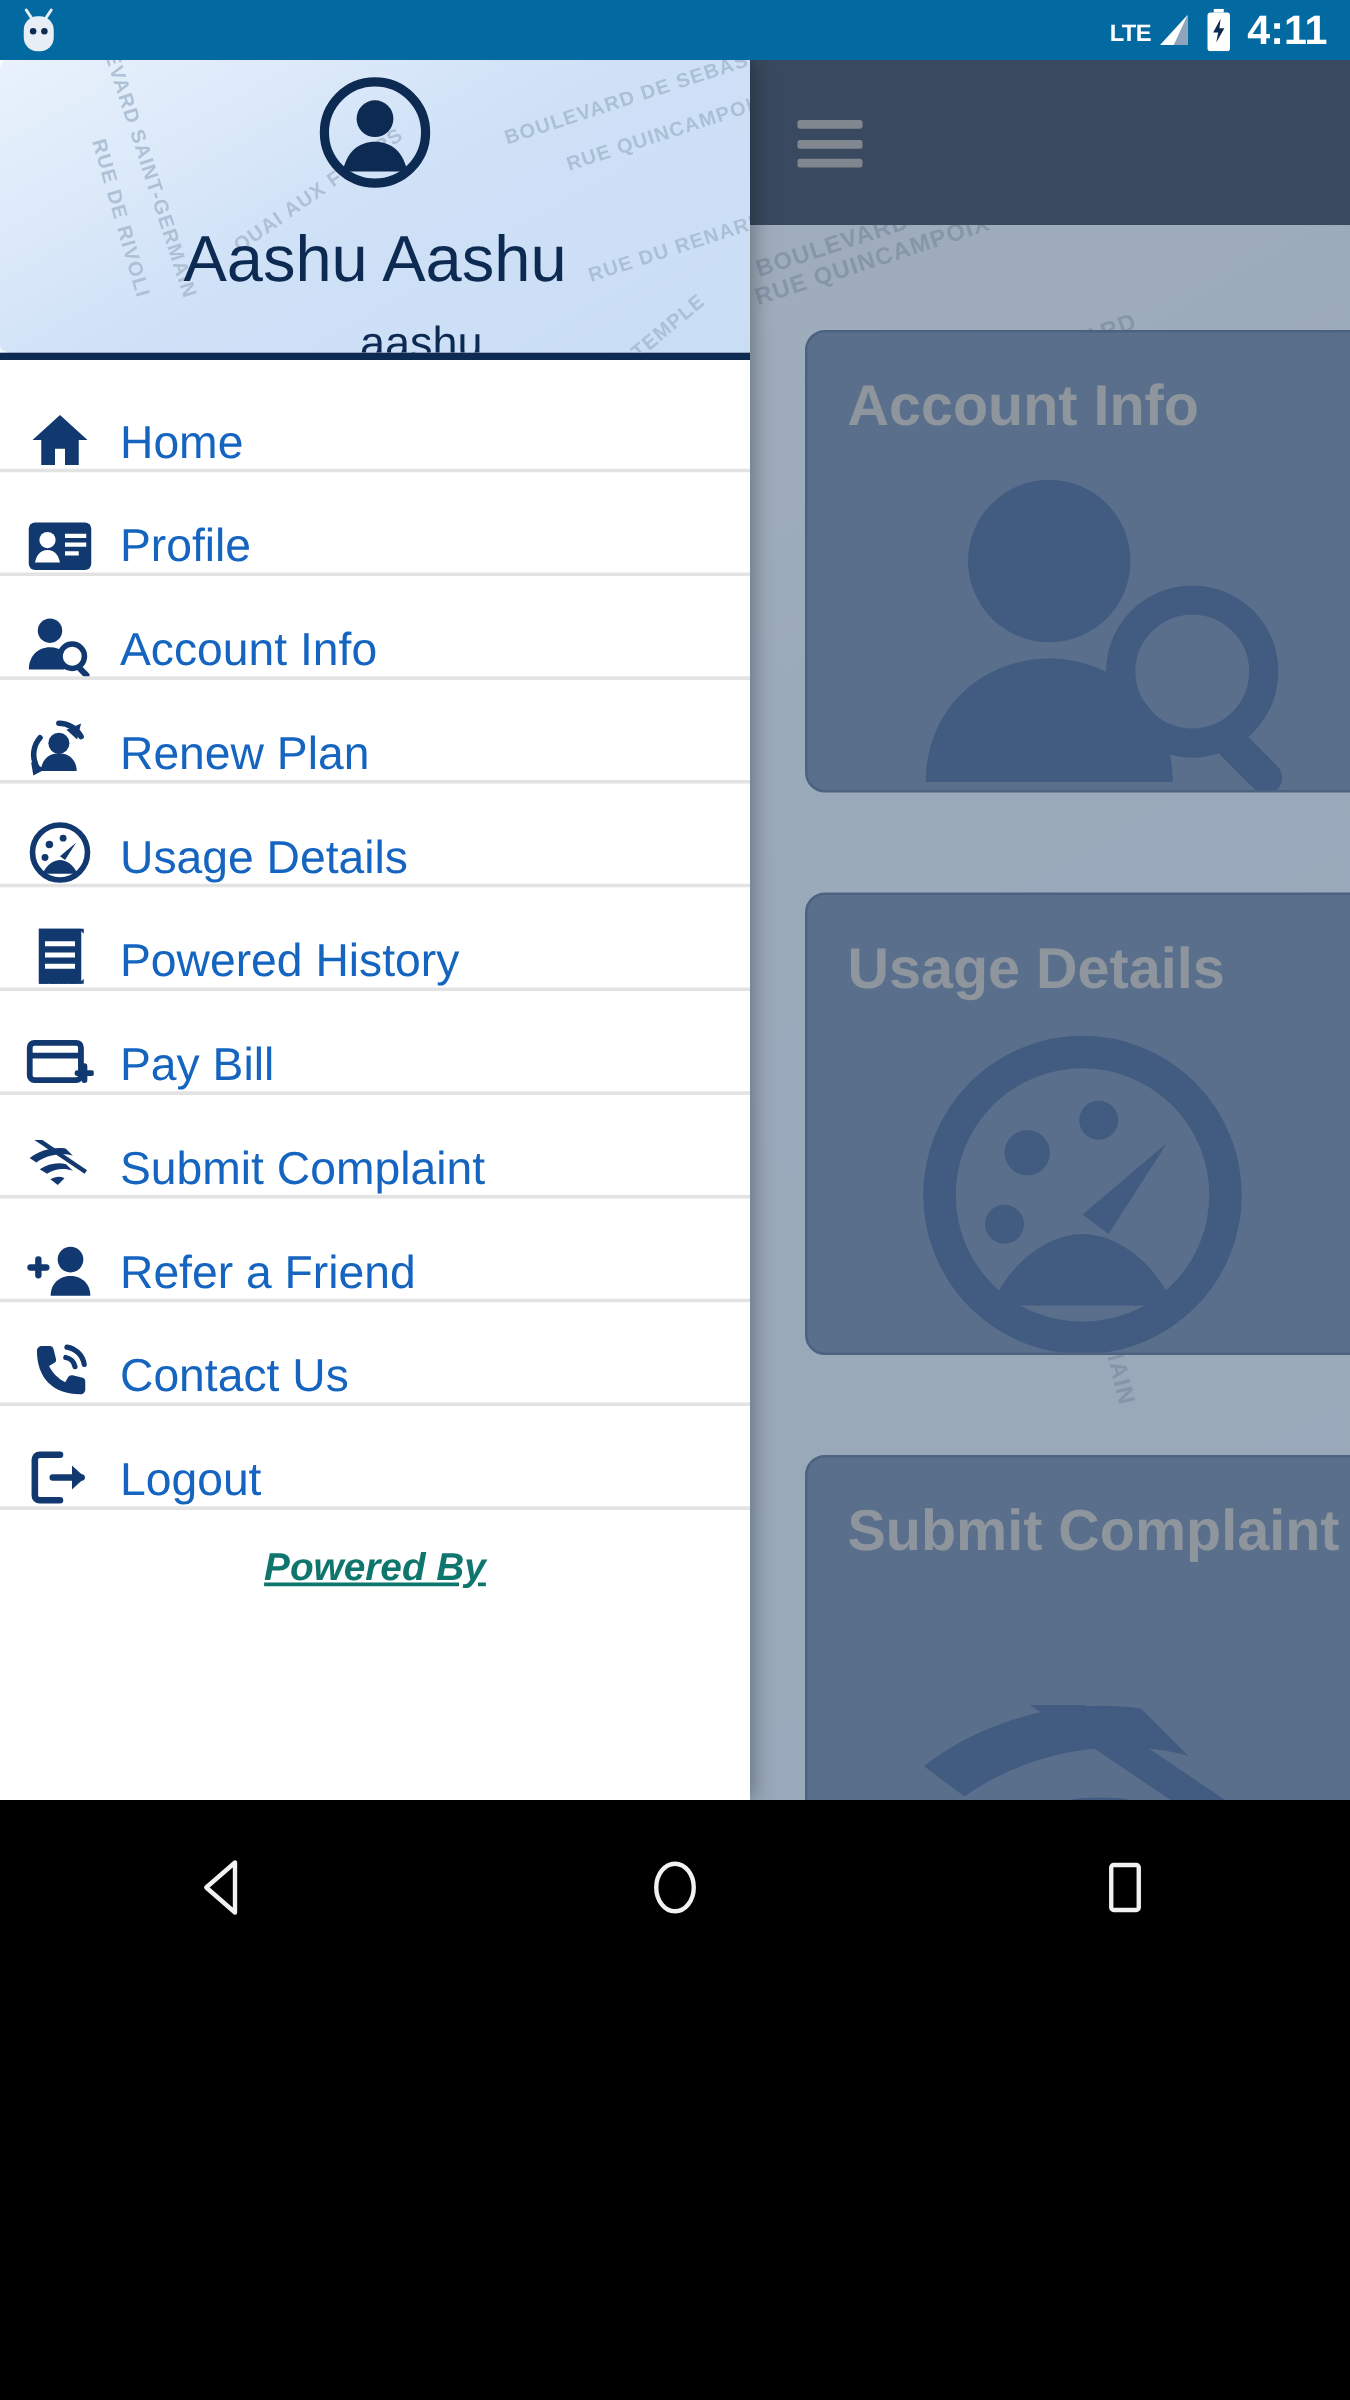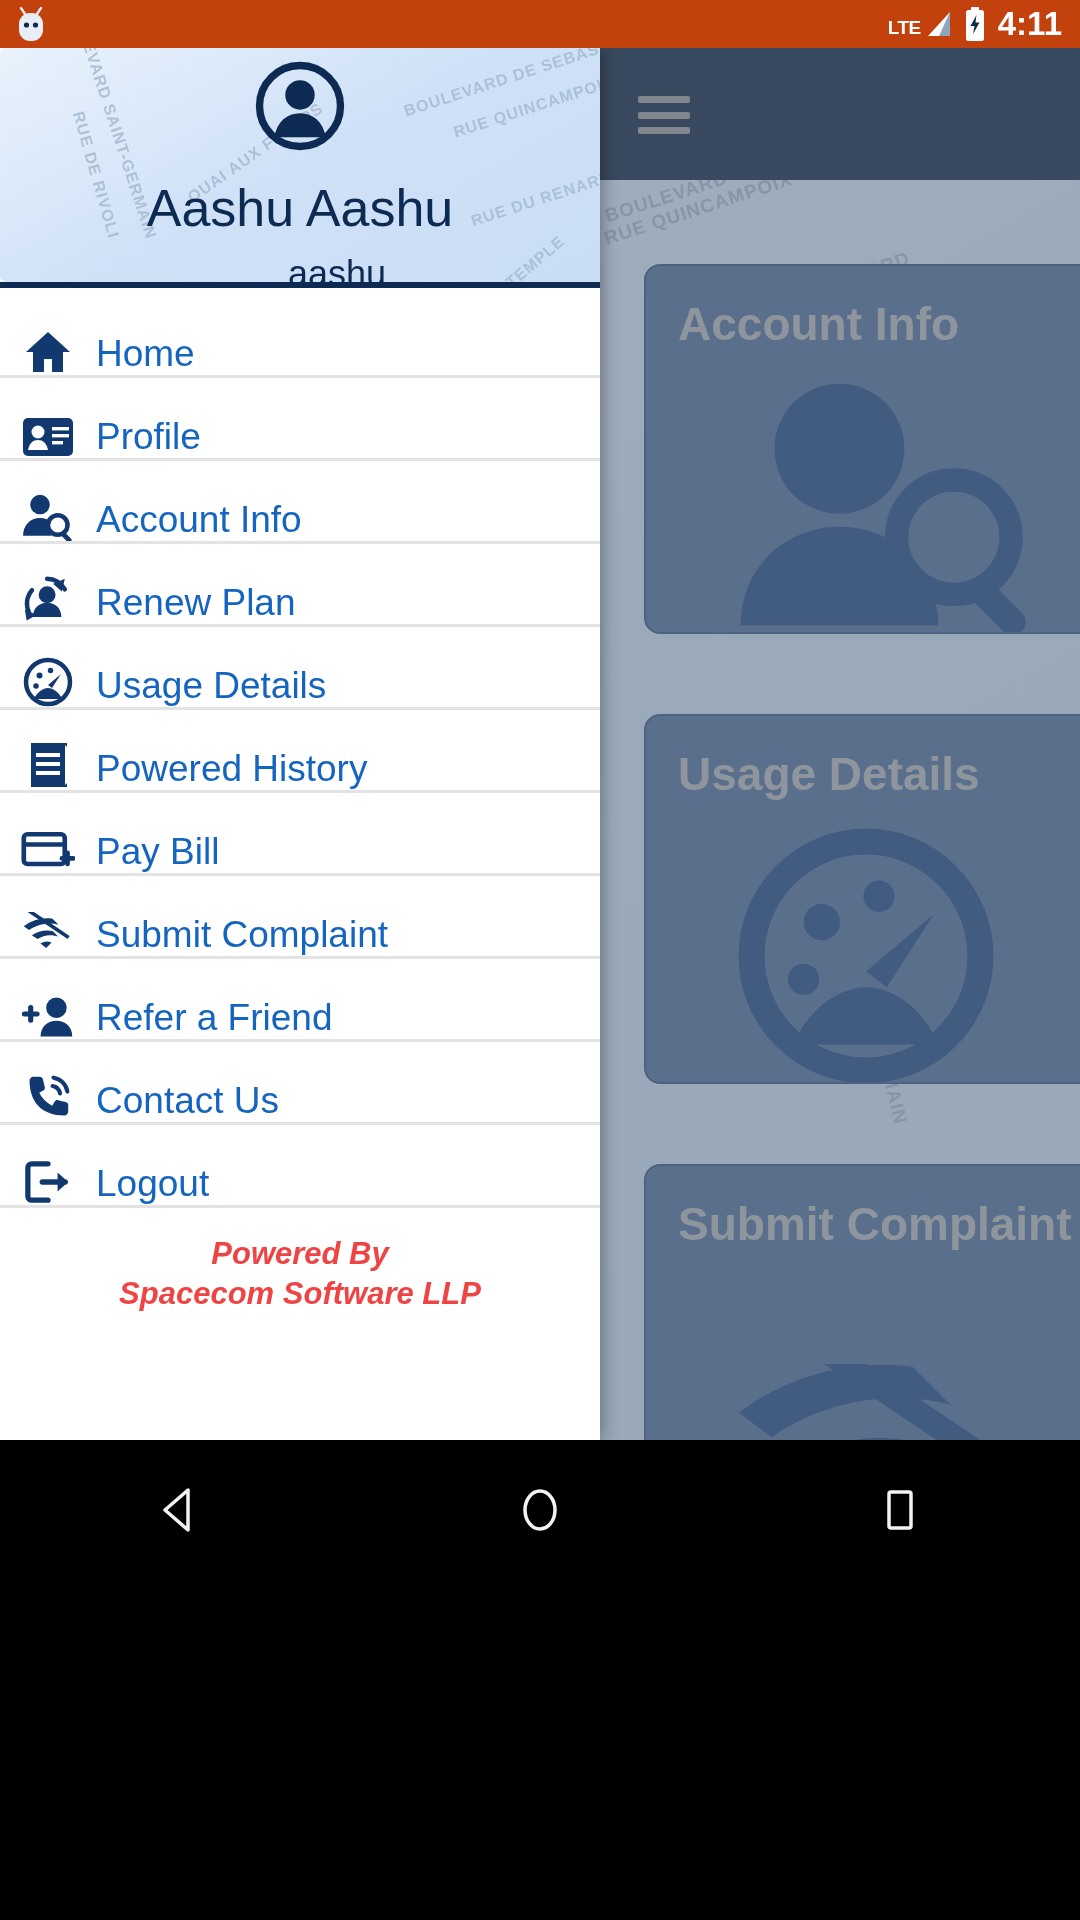--- a/index.html
+++ b/index.html
@@ -3,21 +3,21 @@
 <meta charset="utf-8">
 <style>
   * { margin:0; padding:0; box-sizing:border-box; }
   html,body { width:1080px; height:1920px; background:#000; overflow:hidden;
               font-family:"Liberation Sans", sans-serif; }
 
   #screen { position:relative; width:1080px; height:1920px; background:#fff; overflow:hidden; }
 
   
   .statusbar{ position:absolute; top:0; left:0; width:1080px; height:48px;
-    background:#c2410c; display:flex; align-items:center; z-index:60; }
+    background:#0369a1; display:flex; align-items:center; z-index:60; }
   .sb-left{ margin-left:14px; display:flex; align-items:center; }
   .sb-right{ margin-left:auto; margin-right:18px; display:flex; align-items:center; gap:12px; }
   .sb-lte{ color:#fff; font-size:19px; font-weight:bold; letter-spacing:-.5px;
     display:flex; align-items:flex-end; gap:1px; }
   .sb-time{ color:#fff; font-size:33px; font-weight:700; letter-spacing:0px; }
 
   
   .content{ position:absolute; top:48px; left:0; width:1080px; height:1392px; overflow:hidden;
     background:#cddff2; }
   .map-bg{ position:absolute; inset:0;
@@ -70,22 +70,22 @@
 
   .menu{ width:600px; }
   .menu-item{ position:relative; height:83px; display:flex; align-items:flex-end;
     border-bottom:3px solid #e3e3e3; background:#fff; }
   .menu-item:first-child{ height:90px; }
   .mi-icon{ width:96px; display:flex; justify-content:center; align-items:center;
     color:#12396f; flex:0 0 96px; }
   .mi-label{ color:#1565c0; font-size:37px; font-weight:400; }
 
   .footer{ padding-top:26px; text-align:center; }
-  .footer div{ color:#ef4444; font-size:31px; font-weight:bold; font-style:italic;
-    line-height:1.28; }
+  .footer div{ color:#0f766e; font-size:31px; font-weight:bold; font-style:italic;
+    line-height:1.28;text-decoration:underline; }
 
   
   .navbar{ position:absolute; left:0; bottom:0; width:1080px; height:480px; background:#000; z-index:70; }
   .navbar-inner{ position:absolute; left:0; top:0; width:1080px; height:140px;
     display:flex; align-items:center; justify-content:space-around; }
   .nav-btn{ width:120px; height:120px; display:flex; align-items:center; justify-content:center; }
 </style>
 </head>
 <body>
 
@@ -337,21 +337,20 @@
             <path d="M26 5 H9 a4 4 0 0 0-4 4 v30 a4 4 0 0 0 4 4 h17" stroke-linecap="round"></path>
             <line x1="20" y1="24" x2="44" y2="24" stroke-linecap="round"></line>
             <path d="M36 14 L47 24 L36 34 Z" fill="#12396f" stroke="none"></path>
           </svg>
         </div>
         <div class="mi-label">Logout</div>
       </div>
 
       <div class="footer">
         <div>Powered By</div>
-        <div>Spacecom Software LLP</div>
       </div>
 
     </div>
   </div>
 
   <div class="navbar">
     <div class="navbar-inner">
       <div class="nav-btn">
         <svg width="56" height="56" viewBox="0 0 56 56">
           <path d="M36 8 L36 48 L13 28 Z" fill="none" stroke="#f2f2f2" stroke-width="3.5" stroke-linejoin="round"></path>

